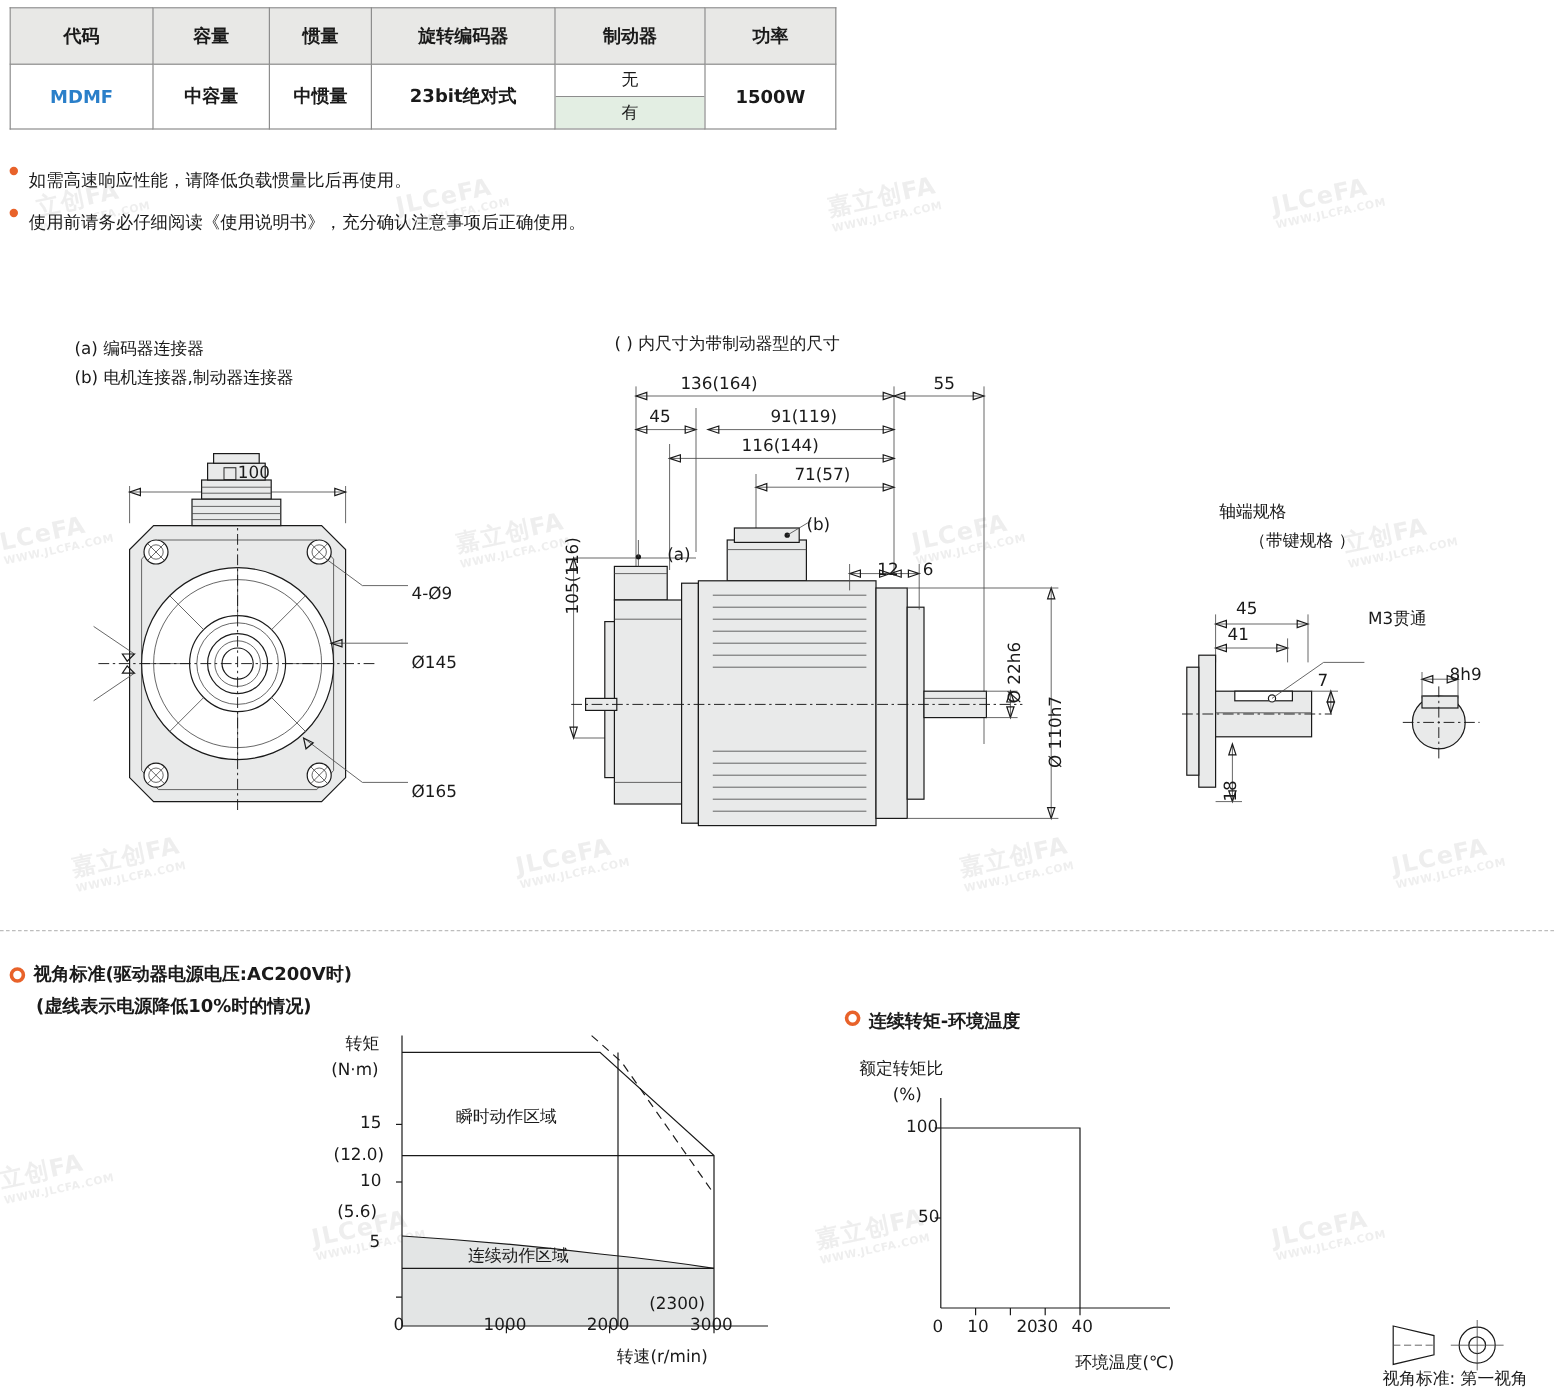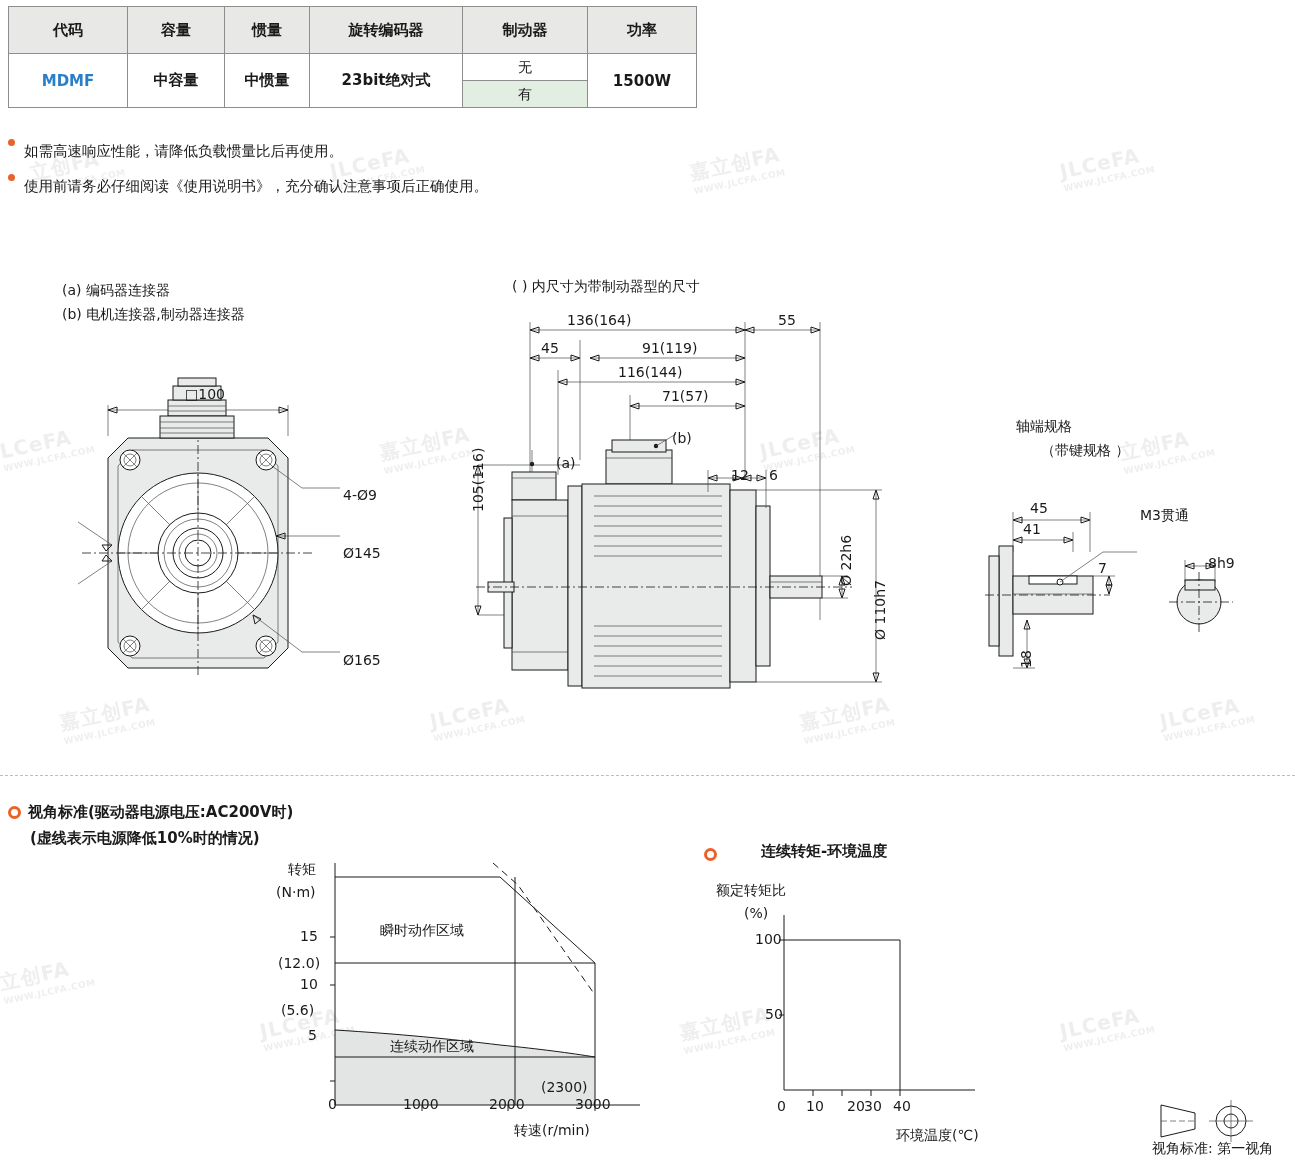--- a/index.html
+++ b/index.html
@@ -450,21 +450,21 @@
 <div class="t t14" style="left:308px;top:1027px;">5</div>
 <div class="t t14" style="left:328px;top:1096px;">0</div>
 <div class="t t14" style="left:403px;top:1096px;">1000</div>
 <div class="t t14" style="left:489px;top:1096px;">2000</div>
 <div class="t t14" style="left:575px;top:1096px;">3000</div>
 <div class="t t14" style="left:541px;top:1079px;">(2300)</div>
 <div class="t t14" style="left:380px;top:922px;">瞬时动作区域</div>
 <div class="t t14" style="left:390px;top:1038px;">连续动作区域</div>
 <div class="t t14" style="left:514px;top:1122px;">转速(r/min)</div>
 
-<div class="t tb t15" style="left:704px;top:842px;display:flex;align-items:flex-end;gap:37px;">
+<div class="t tb t15" style="left:704px;top:842px;display:flex;align-items:flex-start;">
   <span class="bullet-ring"></span>
   <span>连续转矩-环境温度</span>
 </div>
 
 <svg width="300" height="230" viewBox="0 0 300 230" style="left:700px;top:895px;">
   <line class="ln" x1="84" y1="20" x2="84" y2="195"></line>
   <line class="ln" x1="84" y1="195" x2="275" y2="195"></line>
   <path class="ln" d="M84 45 L200 45 L200 195"></path>
   <line class="ln" x1="79" y1="45" x2="84" y2="45"></line>
   <line class="ln" x1="79" y1="120" x2="84" y2="120"></line>

